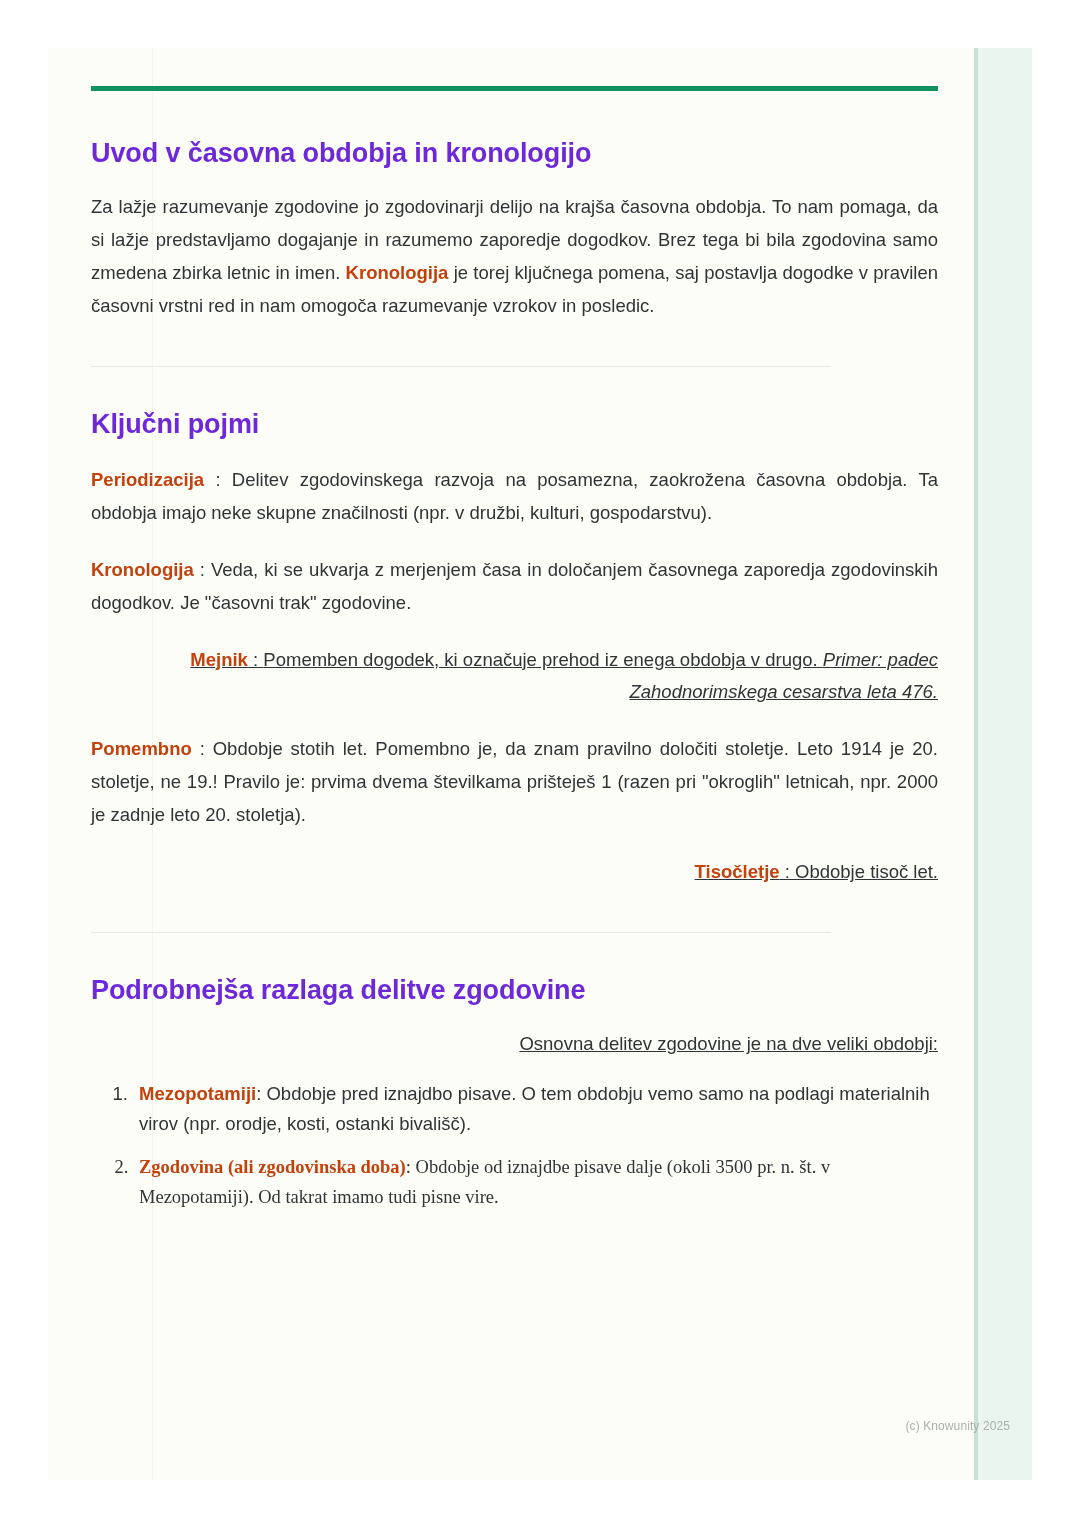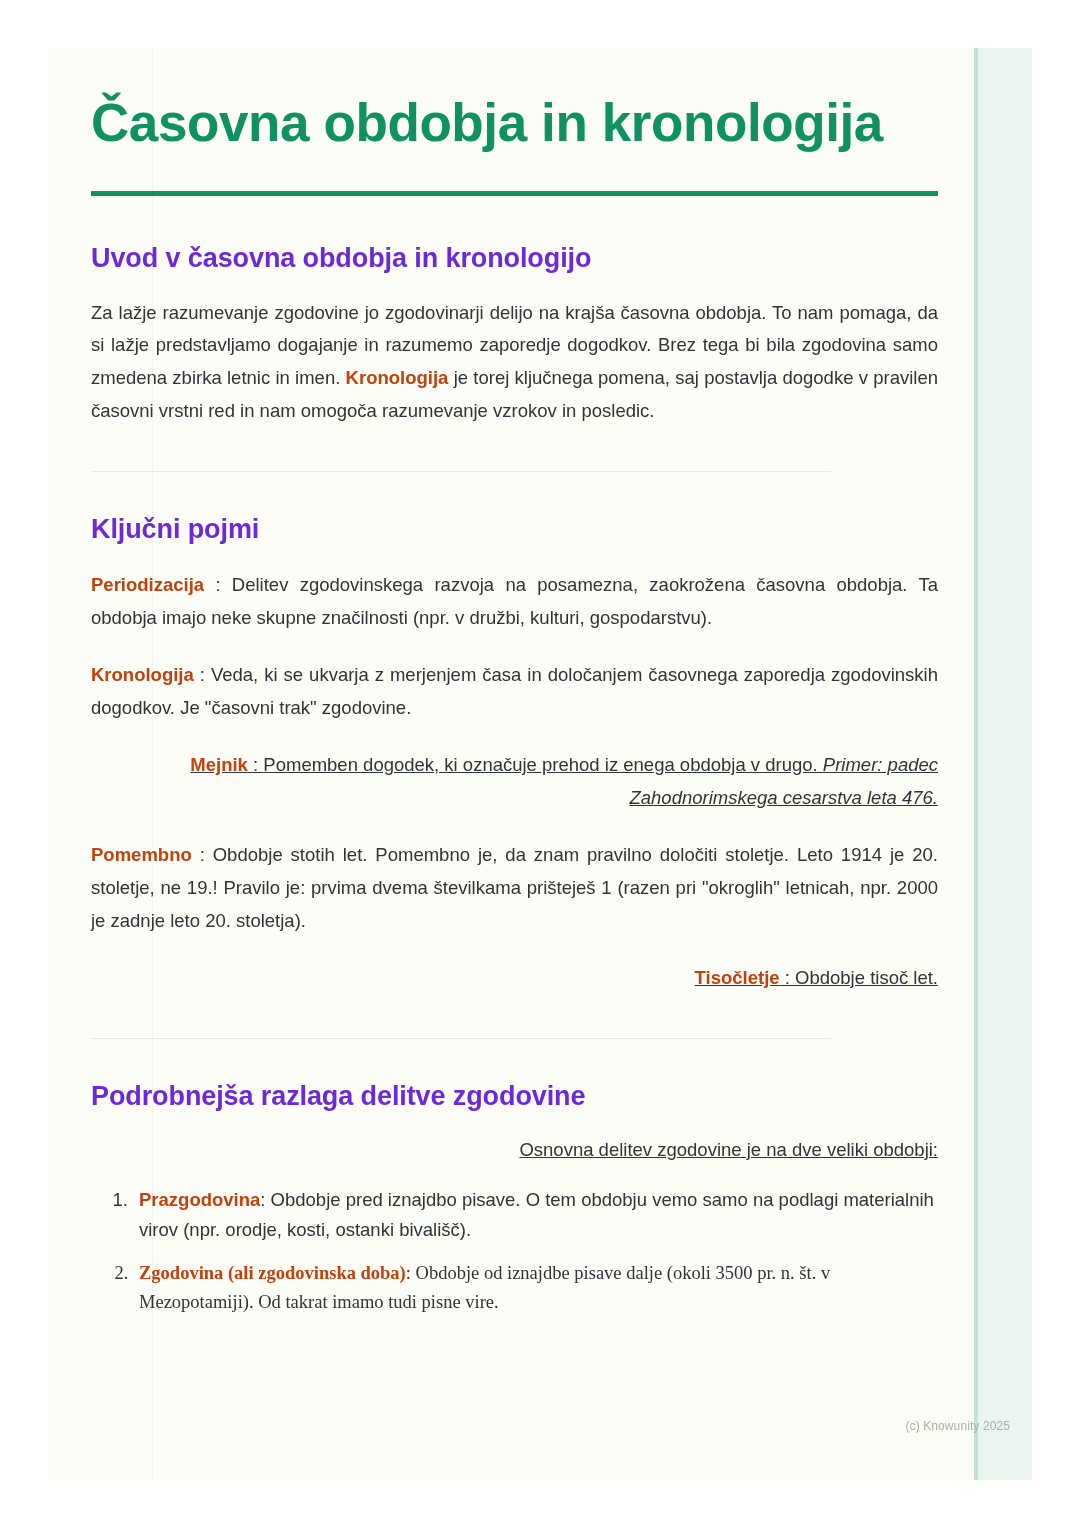--- a/index.html
+++ b/index.html
@@ -150,21 +150,20 @@
 
 <div class="page-sheet">
 
   <div class="texture-line"></div>
 
   <div class="side-panel"></div>
   <div class="side-panel-edge"></div>
 
   <div class="content">
 
-    <h1 class="doc-title">Časovna obdobja in kronologija</h1>
     <div class="title-rule"></div>
 
     <div class="section sec-intro">
       <h2 class="section-heading">Uvod v časovna obdobja in kronologijo</h2>
       <p class="body">
         <span>Za lažje razumevanje zgodovine jo zgodovinarji delijo na krajša časovna obdobja. To nam pomaga, da si lažje predstavljamo dogajanje in razumemo zaporedje dogodkov. Brez tega bi bila zgodovina samo zmedena zbirka letnic in imen. </span><b>Kronologija</b><span> je torej ključnega pomena, saj postavlja dogodke v pravilen časovni vrstni red in nam omogoča razumevanje vzrokov in posledic.</span>
       </p>
       <div class="divider"></div>
     </div>
 
@@ -192,21 +191,21 @@
       </p>
 
       <div class="divider"></div>
     </div>
 
     <div class="section sec-delitev">
       <h2 class="section-heading">Podrobnejša razlaga delitve zgodovine</h2>
       <p class="body noj">Osnovna delitev zgodovine je na dve veliki obdobji:</p>
 
       <ol class="numbered">
-        <li><b>Prazgodovina</b><span>: Obdobje pred iznajdbo pisave. O tem obdobju vemo samo na podlagi materialnih virov (npr. orodje, kosti, ostanki bivališč).</span></li>
+        <li><b>Mezopotamiji</b><span>: Obdobje pred iznajdbo pisave. O tem obdobju vemo samo na podlagi materialnih virov (npr. orodje, kosti, ostanki bivališč).</span></li>
         <li><b>Zgodovina (ali zgodovinska doba)</b><span>: Obdobje od iznajdbe pisave dalje (okoli 3500 pr. n. št. v Mezopotamiji). Od takrat imamo tudi pisne vire.</span></li>
       </ol>
     </div>
 
   </div>
 
   <div class="watermark">(c) Knowunity 2025</div>
 
 </div>
 

